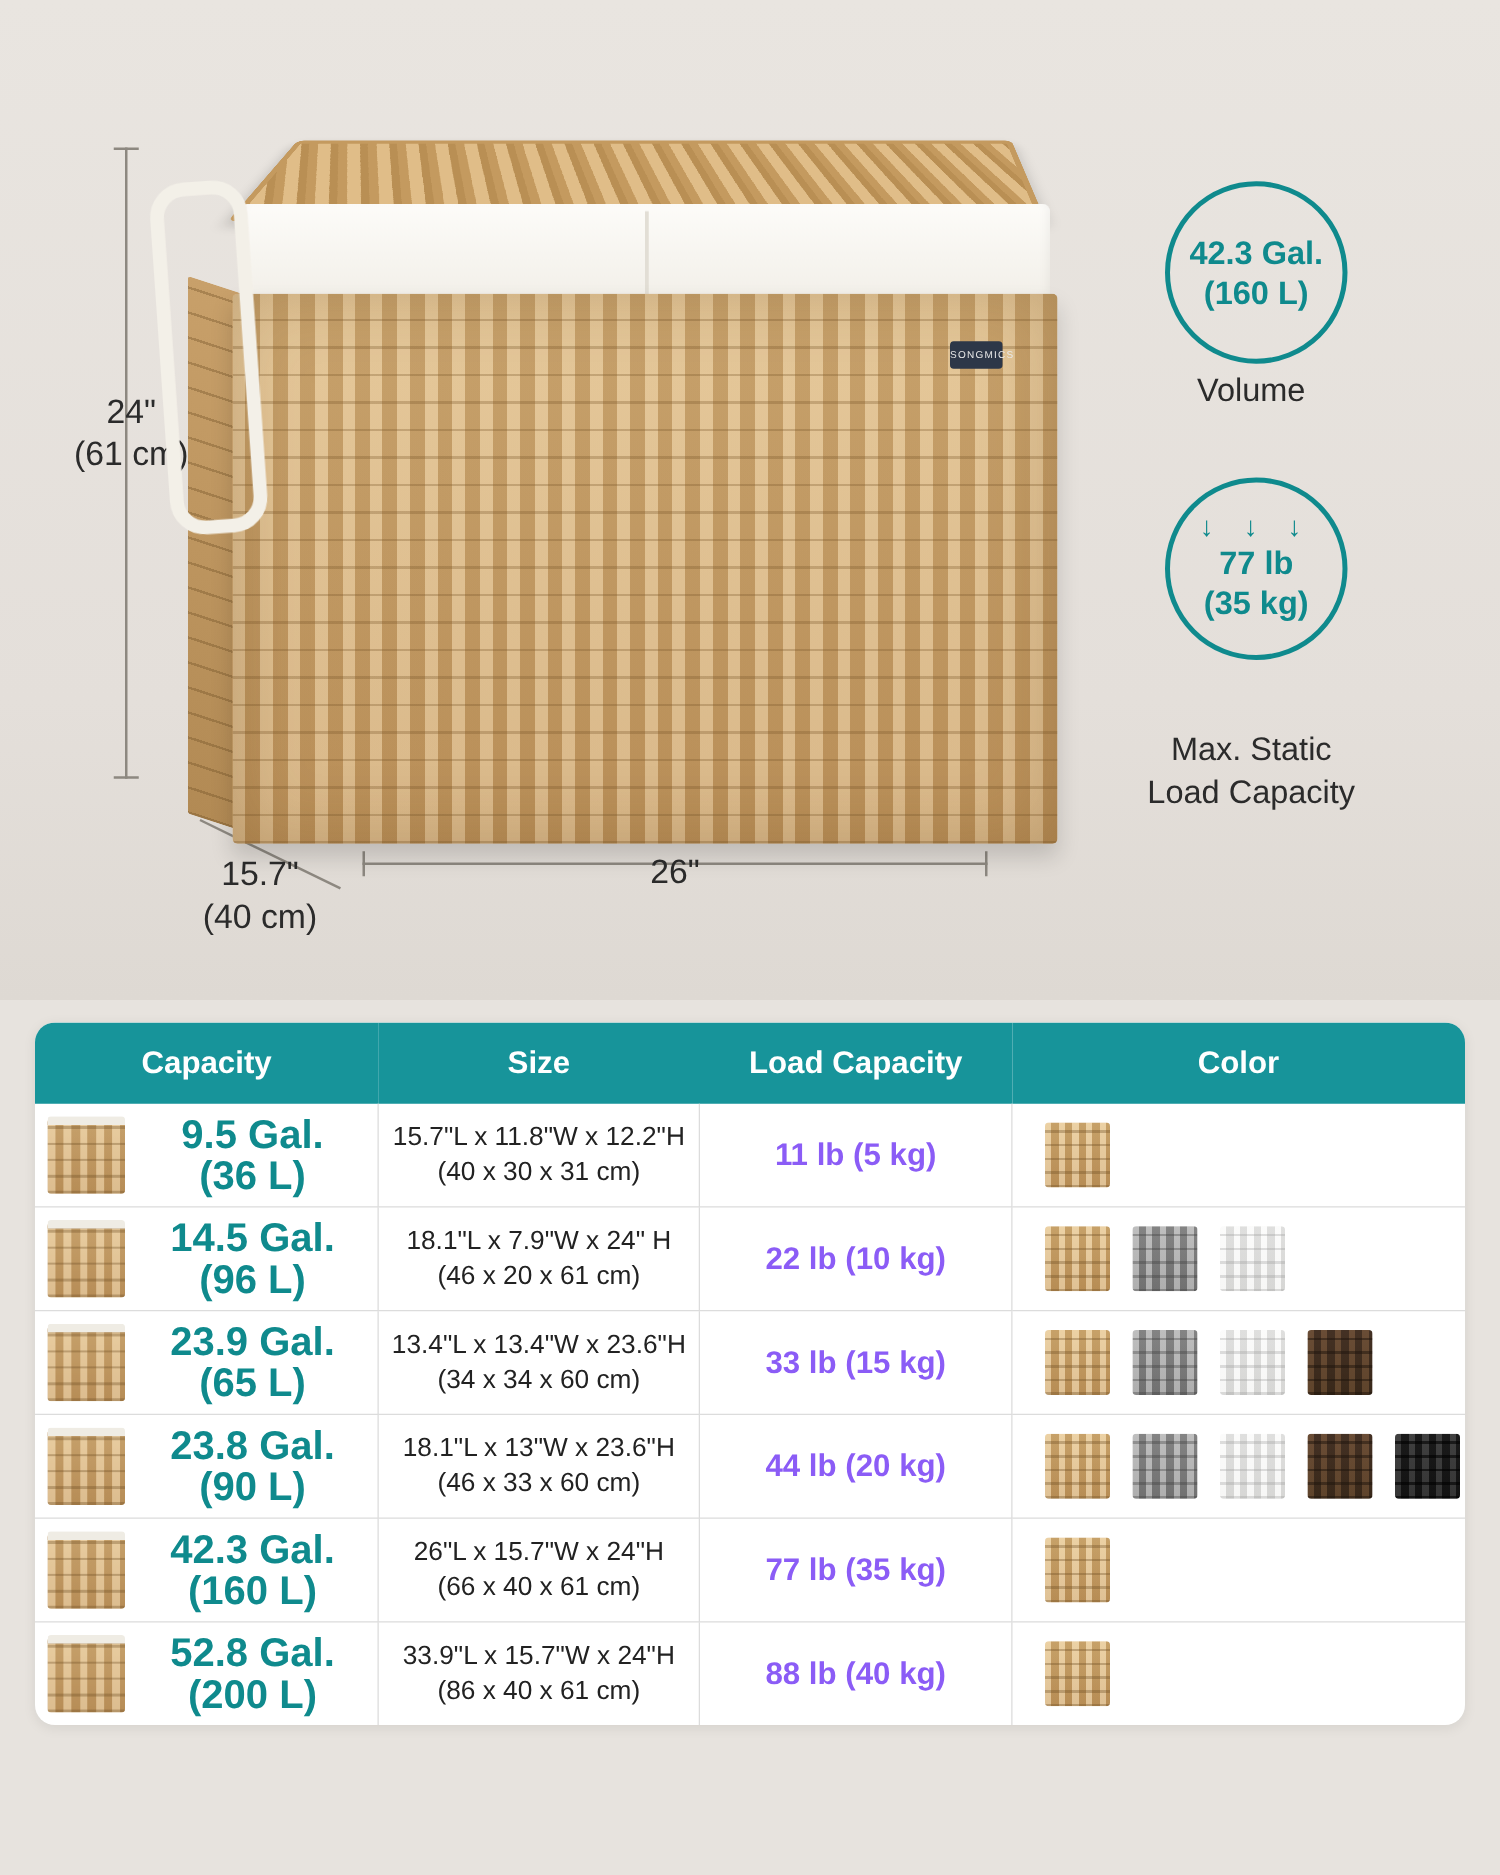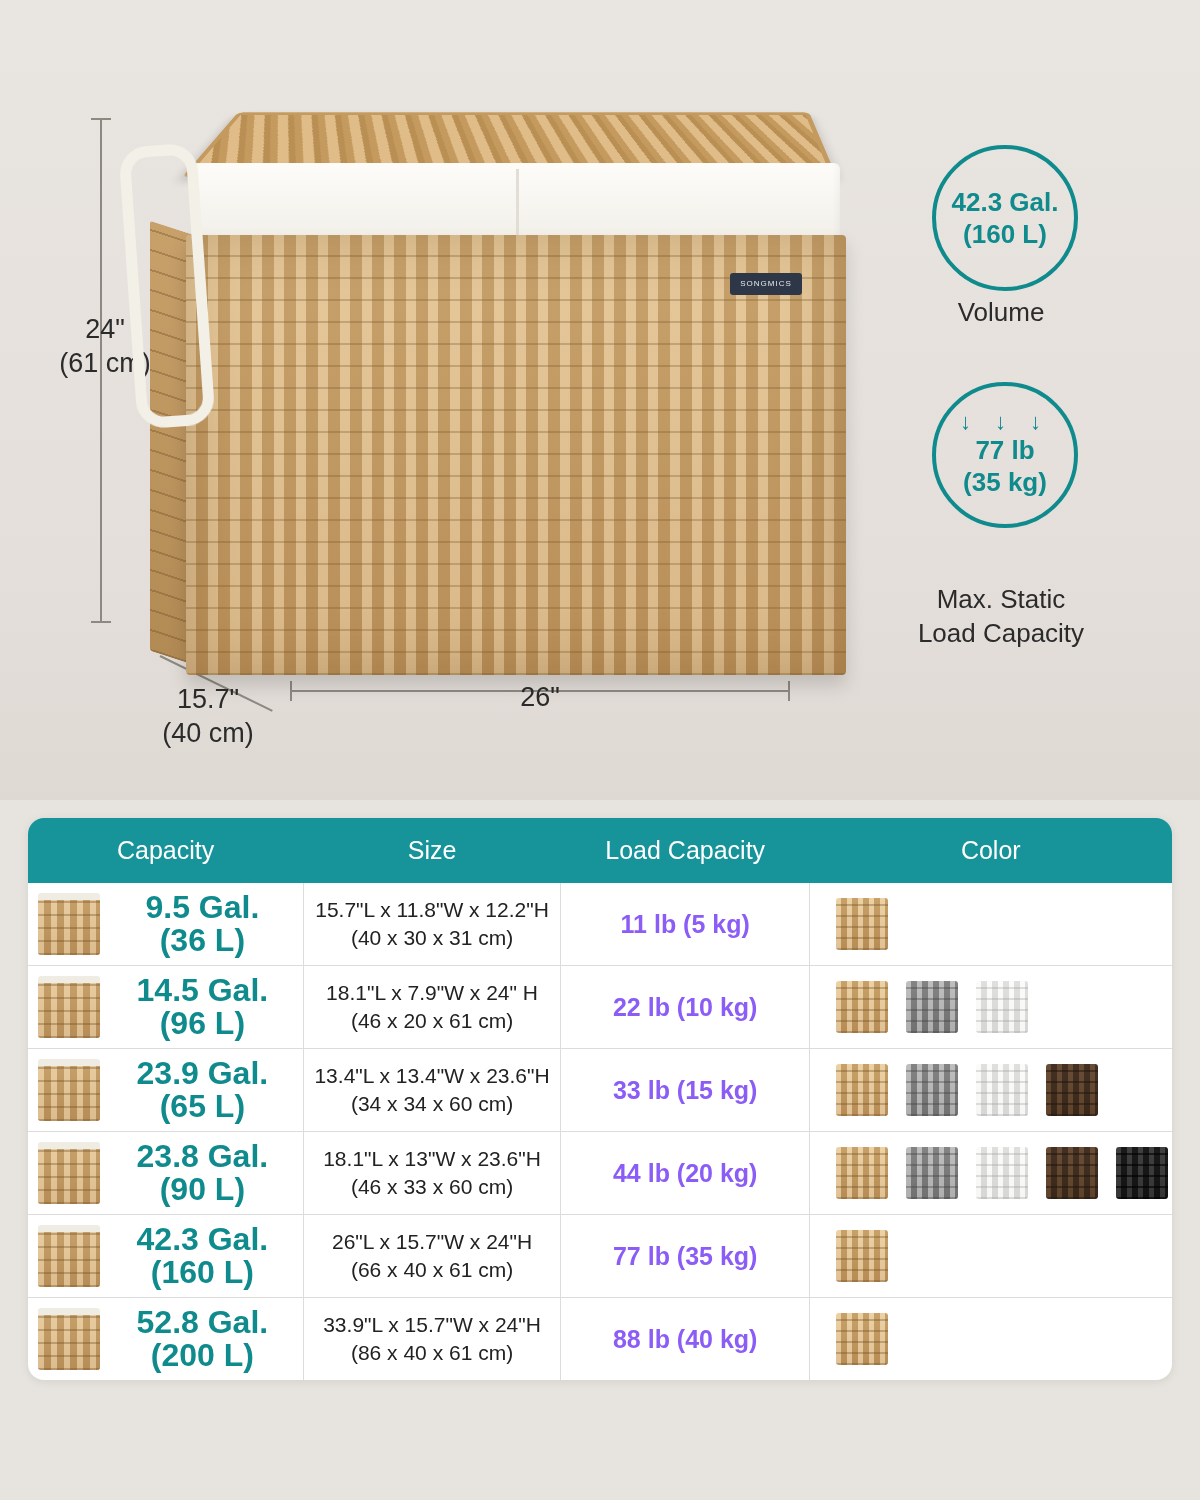--- a/index.html
+++ b/index.html
@@ -68,21 +68,21 @@
       repeating-linear-gradient(0deg,rgba(110,78,35,.35) 0 2px,rgba(0,0,0,0) 2px 20px),
       linear-gradient(180deg,#c8a06a,#b28a54);
     transform:skewY(18deg);transform-origin:right top;border-radius:3px;
   }
   .handle{
     position:absolute;left:-22px;top:60px;width:56px;height:260px;
     border:11px solid #f3f0e8;border-radius:28px;background:transparent;
     transform:rotate(-4deg);
   }
   .tag{
-    position:absolute;right:48px;top:188px;width:72px;height:22px;background:#2d3748;border-radius:3px;
+    position:absolute;right:48px;top:188px;width:42px;height:22px;background:#2d3748;border-radius:3px;
     color:#e9e9e9;font-size:8px;letter-spacing:1px;text-align:center;line-height:22px;
   }
 
   
   .badge{
     position:absolute;border:4px solid #0f8a8d;border-radius:50%;
     width:138px;height:138px;display:flex;flex-direction:column;
     align-items:center;justify-content:center;color:#0f8a8d;
     font-size:26px;font-weight:bold;line-height:32px;text-align:center;
   }
@@ -94,21 +94,21 @@
   .arrows{font-size:22px;letter-spacing:9px;line-height:20px;margin-bottom:2px;}
 
   
   .table-wrap{
     position:absolute;left:28px;top:818px;width:1144px;
     background:#ffffff;border-radius:16px;overflow:hidden;
     box-shadow:0 2px 10px rgba(0,0,0,.08);
   }
   table{width:100%;border-collapse:collapse;}
   thead th{
-    background:#17949a;color:#fff;font-size:25px;font-weight:normal;
+    background:#17949a;color:#fff;font-size:25px;font-weight:bold;
     padding:18px 16px;text-align:center;
   }
   tbody td{
     border-bottom:1px solid #dcdcdc;border-right:1px solid #dcdcdc;
     text-align:center;vertical-align:middle;padding:8px 4px;
   }
   tbody tr:last-child td{border-bottom:none;}
   td.c-color{border-right:none;}
   .col-cap{width:290px;}
   .col-size{width:290px;}

